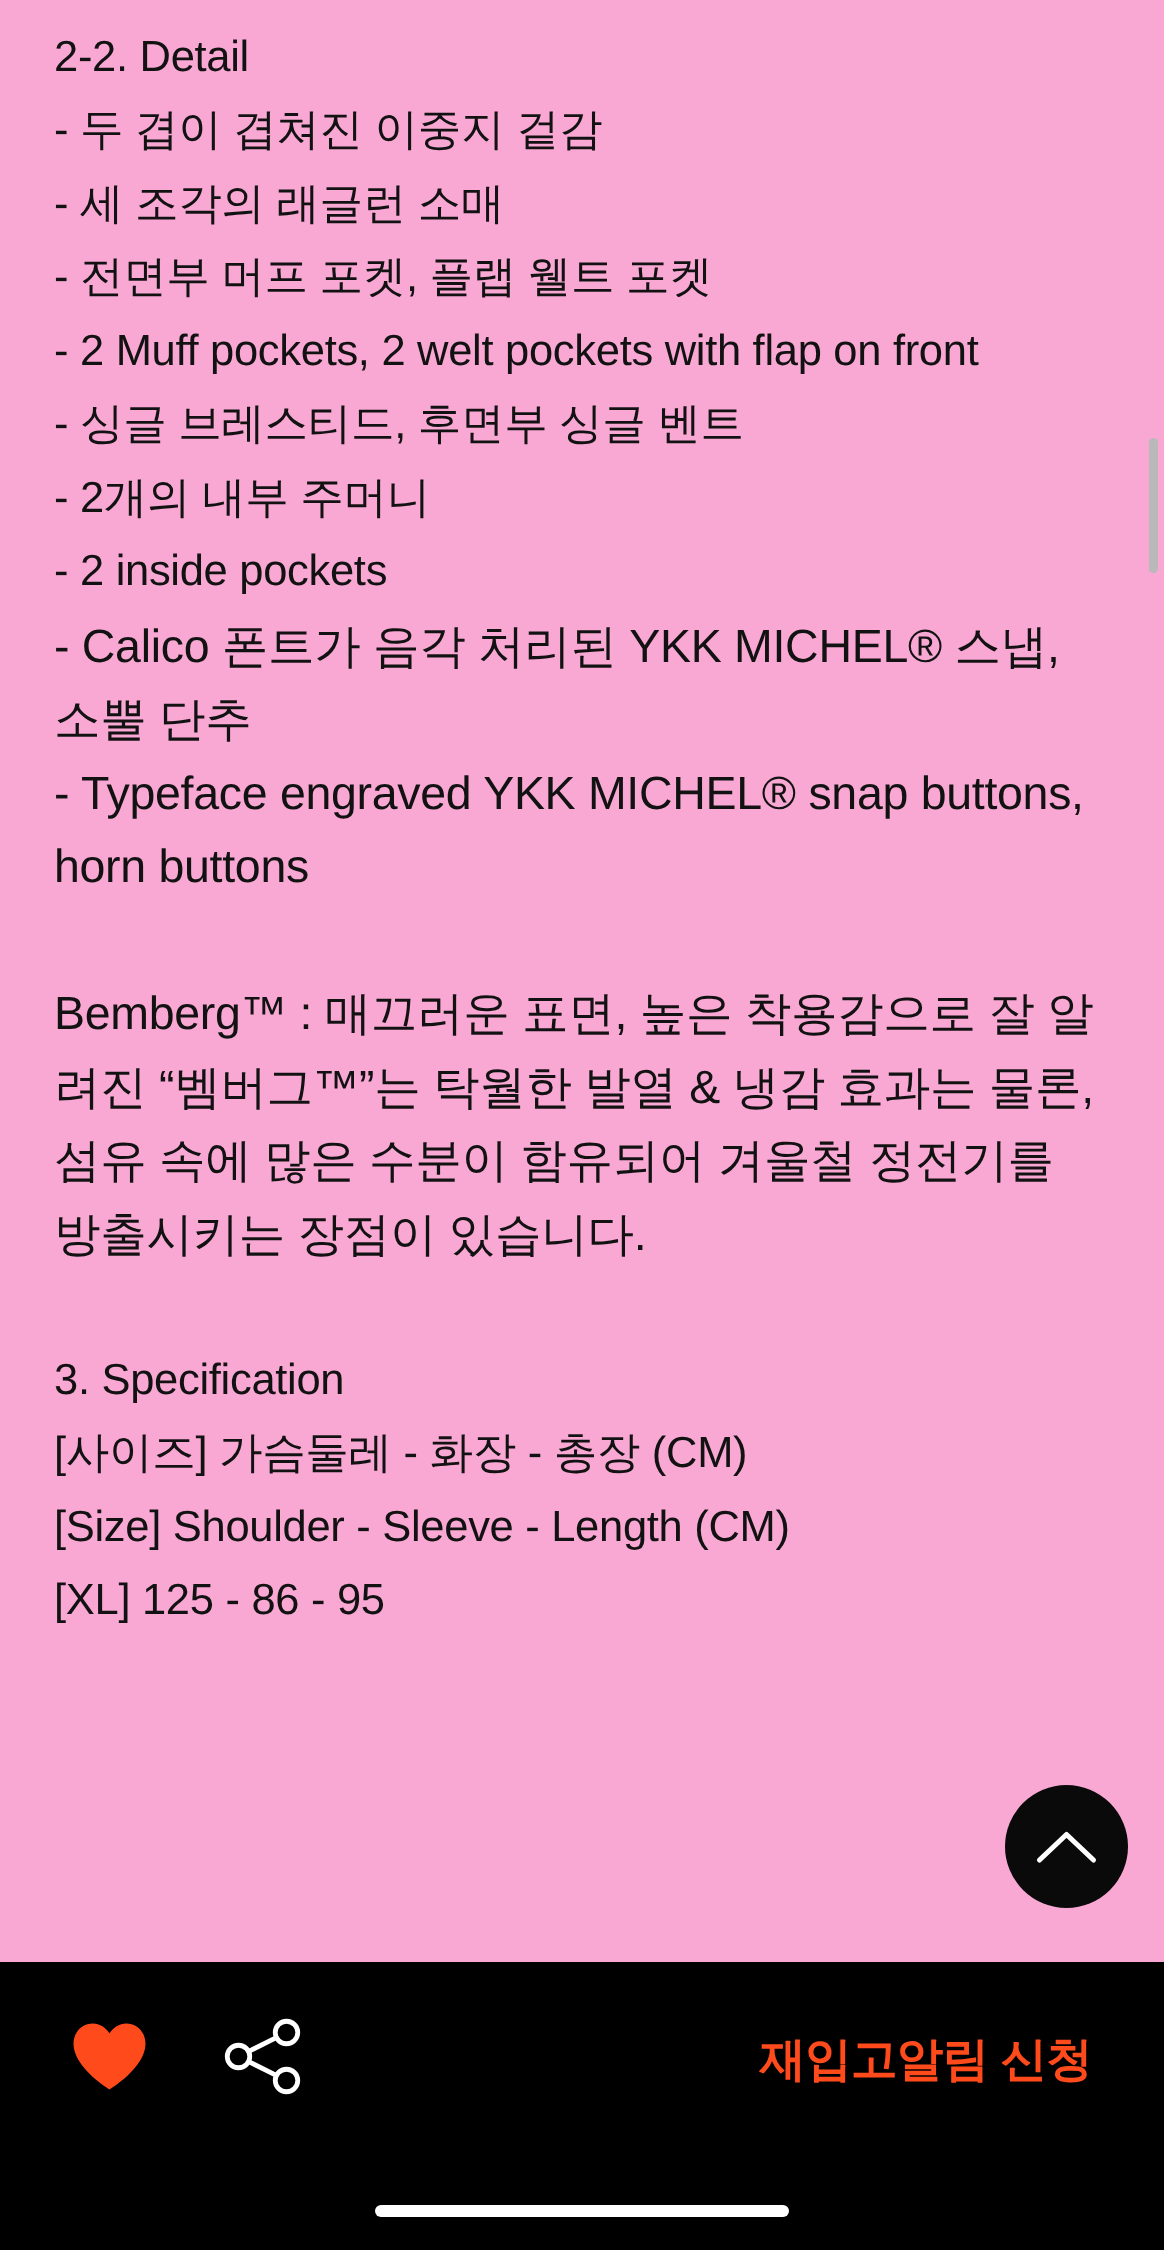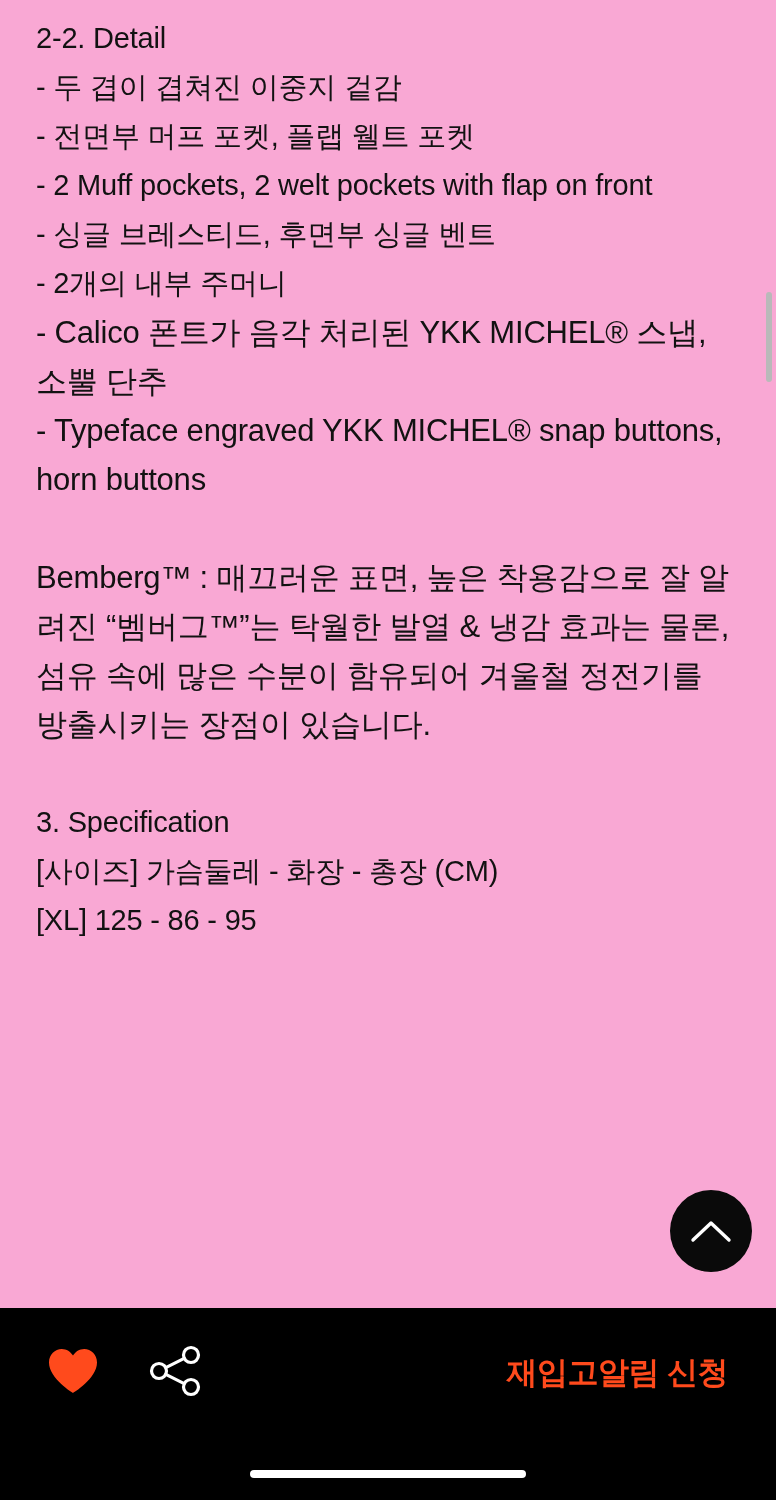--- a/index.html
+++ b/index.html
@@ -139,36 +139,39 @@
     background: #ffffff;
   }
 </style>
 </head>
 <body>
 
 <div id="content">
 
   <div class="line">2-2. Detail</div>
   <div class="line">- 두 겹이 겹쳐진 이중지 겉감</div>
+  <div class="line">- 세 조각의 래글런 소매</div>
   <div class="line">- 전면부 머프 포켓, 플랩 웰트 포켓</div>
   <div class="line">- 2 Muff pockets, 2 welt pockets with flap on front</div>
   <div class="line">- 싱글 브레스티드, 후면부 싱글 벤트</div>
   <div class="line">- 2개의 내부 주머니</div>
+  <div class="line">- 2 inside pockets</div>
 
   <div class="para">- Calico 폰트가 음각 처리된 YKK MICHEL® 스냅, 소뿔 단추</div>
   <div class="para">- Typeface engraved YKK MICHEL® snap buttons, horn buttons</div>
 
   <div class="blank"></div>
 
   <div class="para">Bemberg™ : 매끄러운 표면, 높은 착용감으로 잘 알려진 “벰버그™”는 탁월한 발열 &amp; 냉감 효과는 물론, 섬유 속에 많은 수분이 함유되어 겨울철 정전기를 방출시키는 장점이 있습니다.</div>
 
   <div class="blank"></div>
 
   <div class="line">3. Specification</div>
   <div class="line">[사이즈] 가슴둘레 - 화장 - 총장 (CM)</div>
+  <div class="line">[Size] Shoulder - Sleeve - Length (CM)</div>
   <div class="line">[XL] 125 - 86 - 95</div>
 
 </div>
 
 <div id="scrollbar-track">
   <div id="scrollbar-thumb"></div>
 </div>
 
 <div id="scroll-top-button">
   <span>

